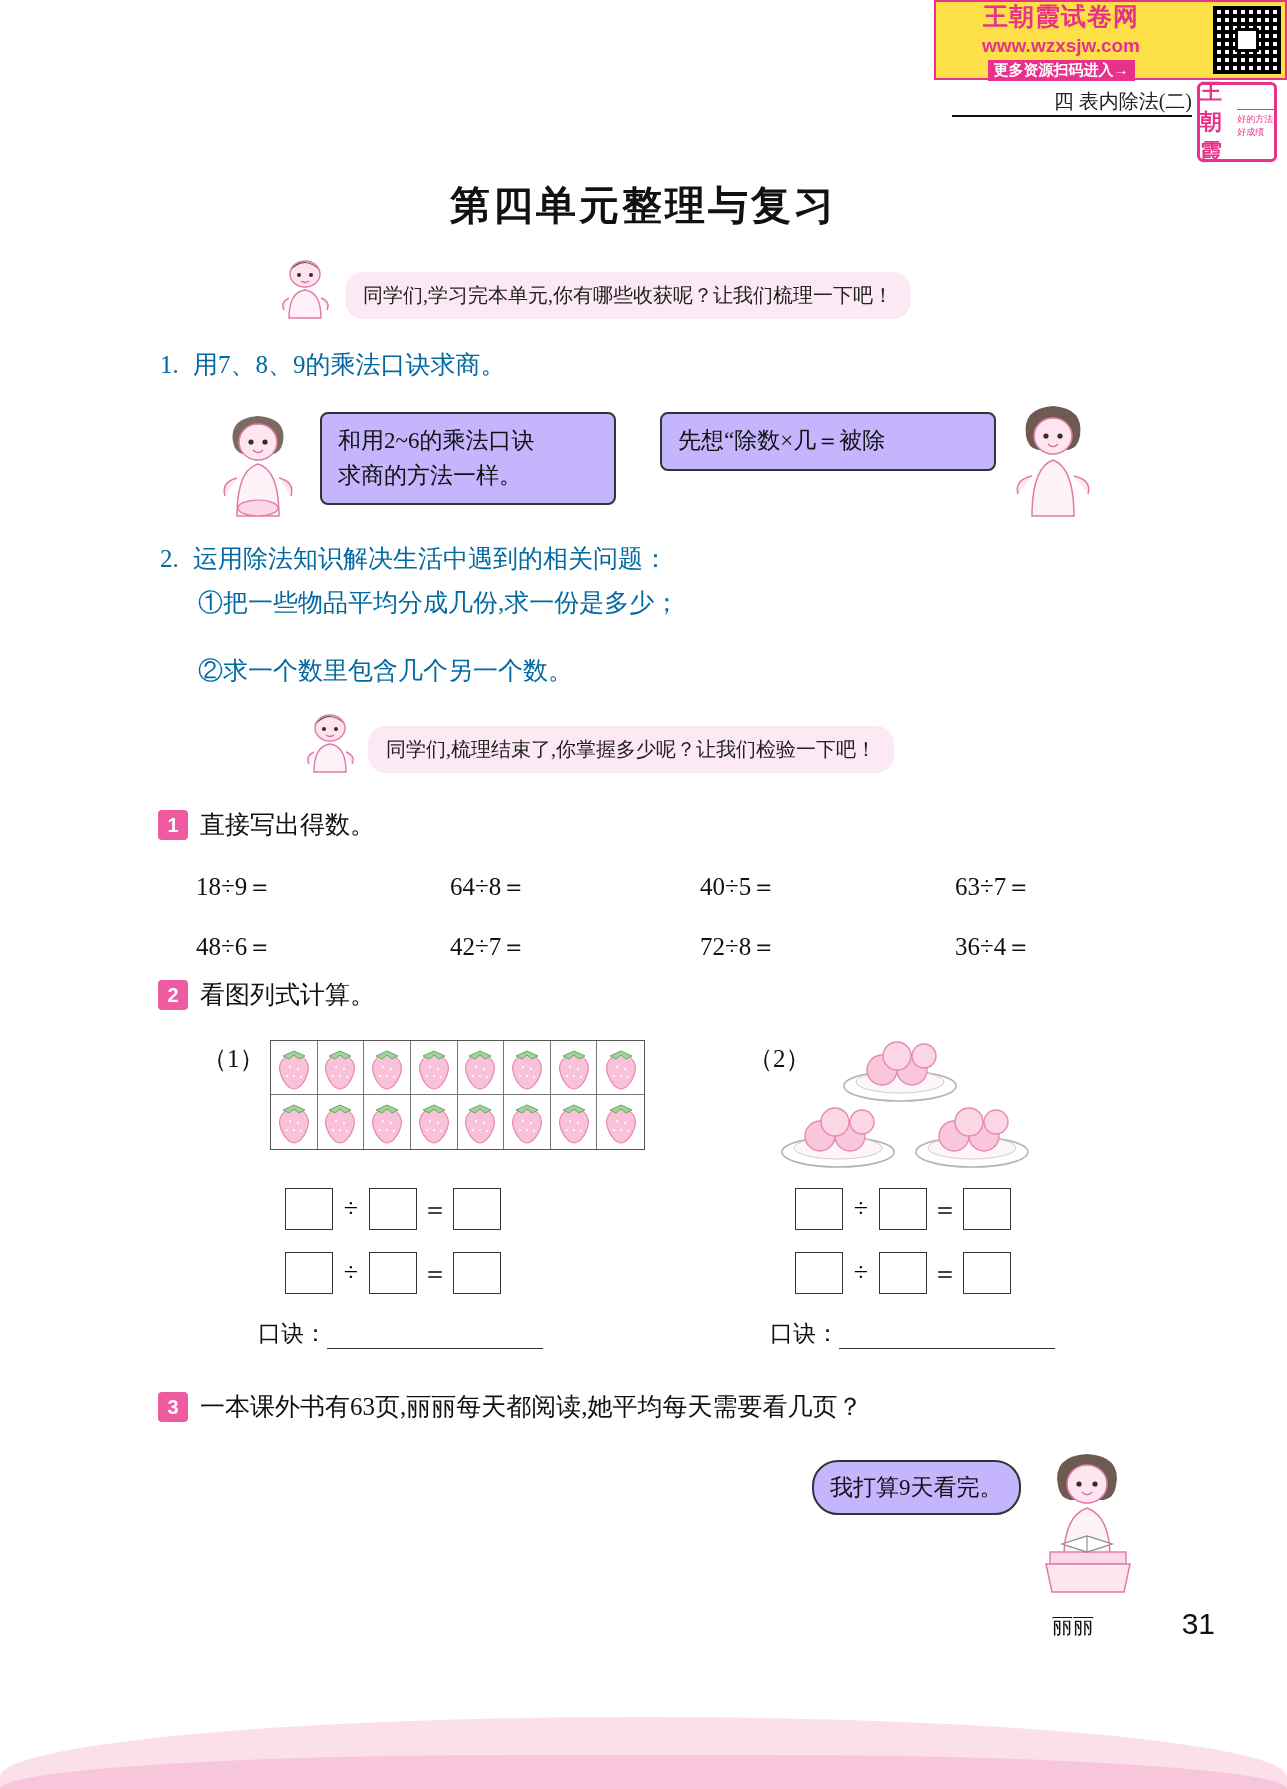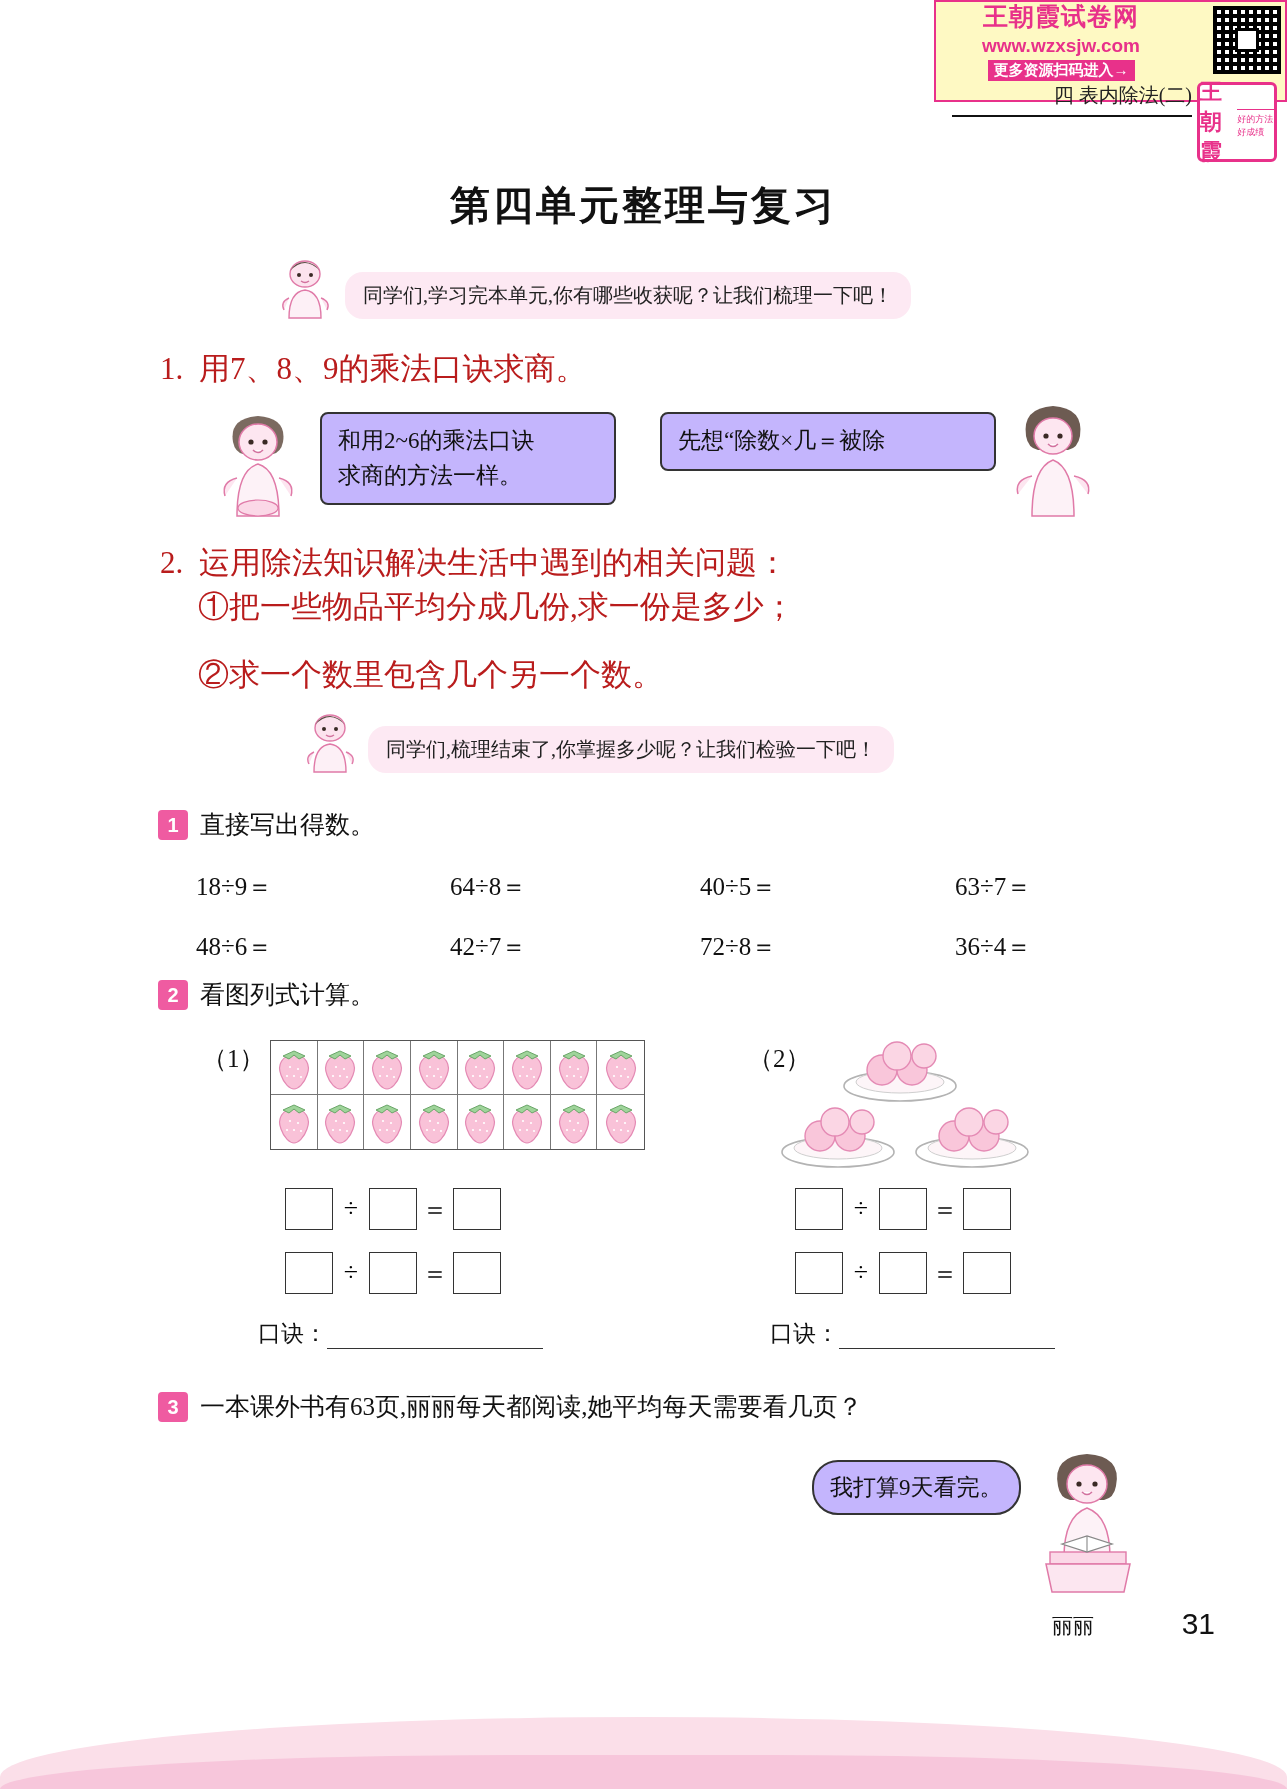--- a/index.html
+++ b/index.html
@@ -5,23 +5,23 @@
   html,body{margin:0;padding:0;}
   body{
     width:1287px;height:1789px;
     background:#ffffff;
     font-family:"Liberation Serif", serif;
     position:relative;
     overflow:hidden;
   }
   
   .top-banner{
-    position:absolute;top:0;left:934px;width:353px;height:102px;
+    position:absolute;top:0;left:934px;width:353px;height:80px;
     border:2px solid #e8318a;box-sizing:border-box;
-    background:#fef9c3;
+    background:#fde047;
   }
   .banner-left{
     position:absolute;left:0;top:0;width:250px;height:76px;
     display:flex;flex-direction:column;justify-content:center;align-items:center;
   }
   .banner-title{
     color:#e8318a;font-weight:bold;font-size:25px;letter-spacing:1px;
     font-family:"Liberation Sans", sans-serif;
   }
   .banner-url{
@@ -38,25 +38,24 @@
       repeating-linear-gradient(90deg,#000 0 4px,#fff 4px 8px),
       repeating-linear-gradient(0deg,#000 0 4px,#fff 4px 8px);
     background-blend-mode:multiply;
   }
   .qr-inner{
     position:absolute;left:22px;top:22px;width:24px;height:24px;background:#fff;
     border:3px solid #000;box-sizing:border-box;
   }
   
   .chapter-tag{
-    position:absolute;top:82px;right:95px;width:240px;
+    position:absolute;top:88px;right:95px;width:240px;
     text-align:right;
     font-size:20px;color:#222;
     border-bottom:2px solid #111;
-    padding-bottom:6px;
   }
   .stamp{
     position:absolute;right:8px;top:78px;width:80px;height:80px;
     border:3px solid #e8318a;border-radius:6px;box-sizing:border-box;
     background:#fff;
     display:flex;flex-direction:row;align-items:center;justify-content:center;
   }
   .stamp .s1{color:#e8318a;font-size:22px;font-weight:bold;font-family:"Liberation Sans",sans-serif;}
   .stamp .s2{color:#e8318a;font-size:9px;margin-top:4px;border-top:1px solid #e8318a;padding-top:3px;}
   
@@ -71,21 +70,21 @@
     color:#222;font-size:20px;
     padding:10px 18px;
     white-space:nowrap;
   }
   .kid{
     position:absolute;
   }
   .kid svg{display:block;}
   
   .sec-line{
-    position:absolute;font-size:31px;color:#b91c1c;white-space:nowrap;
+    position:absolute;font-size:25px;color:#0369a1;white-space:nowrap;
   }
   
   .badge{
     position:absolute;width:30px;height:30px;background:#ef5ba1;color:#fff;
     font-size:20px;font-weight:bold;text-align:center;line-height:30px;
     border-radius:4px;font-family:"Liberation Sans",sans-serif;
   }
   .ex-title{
     position:absolute;font-size:25px;color:#111;white-space:nowrap;
   }

